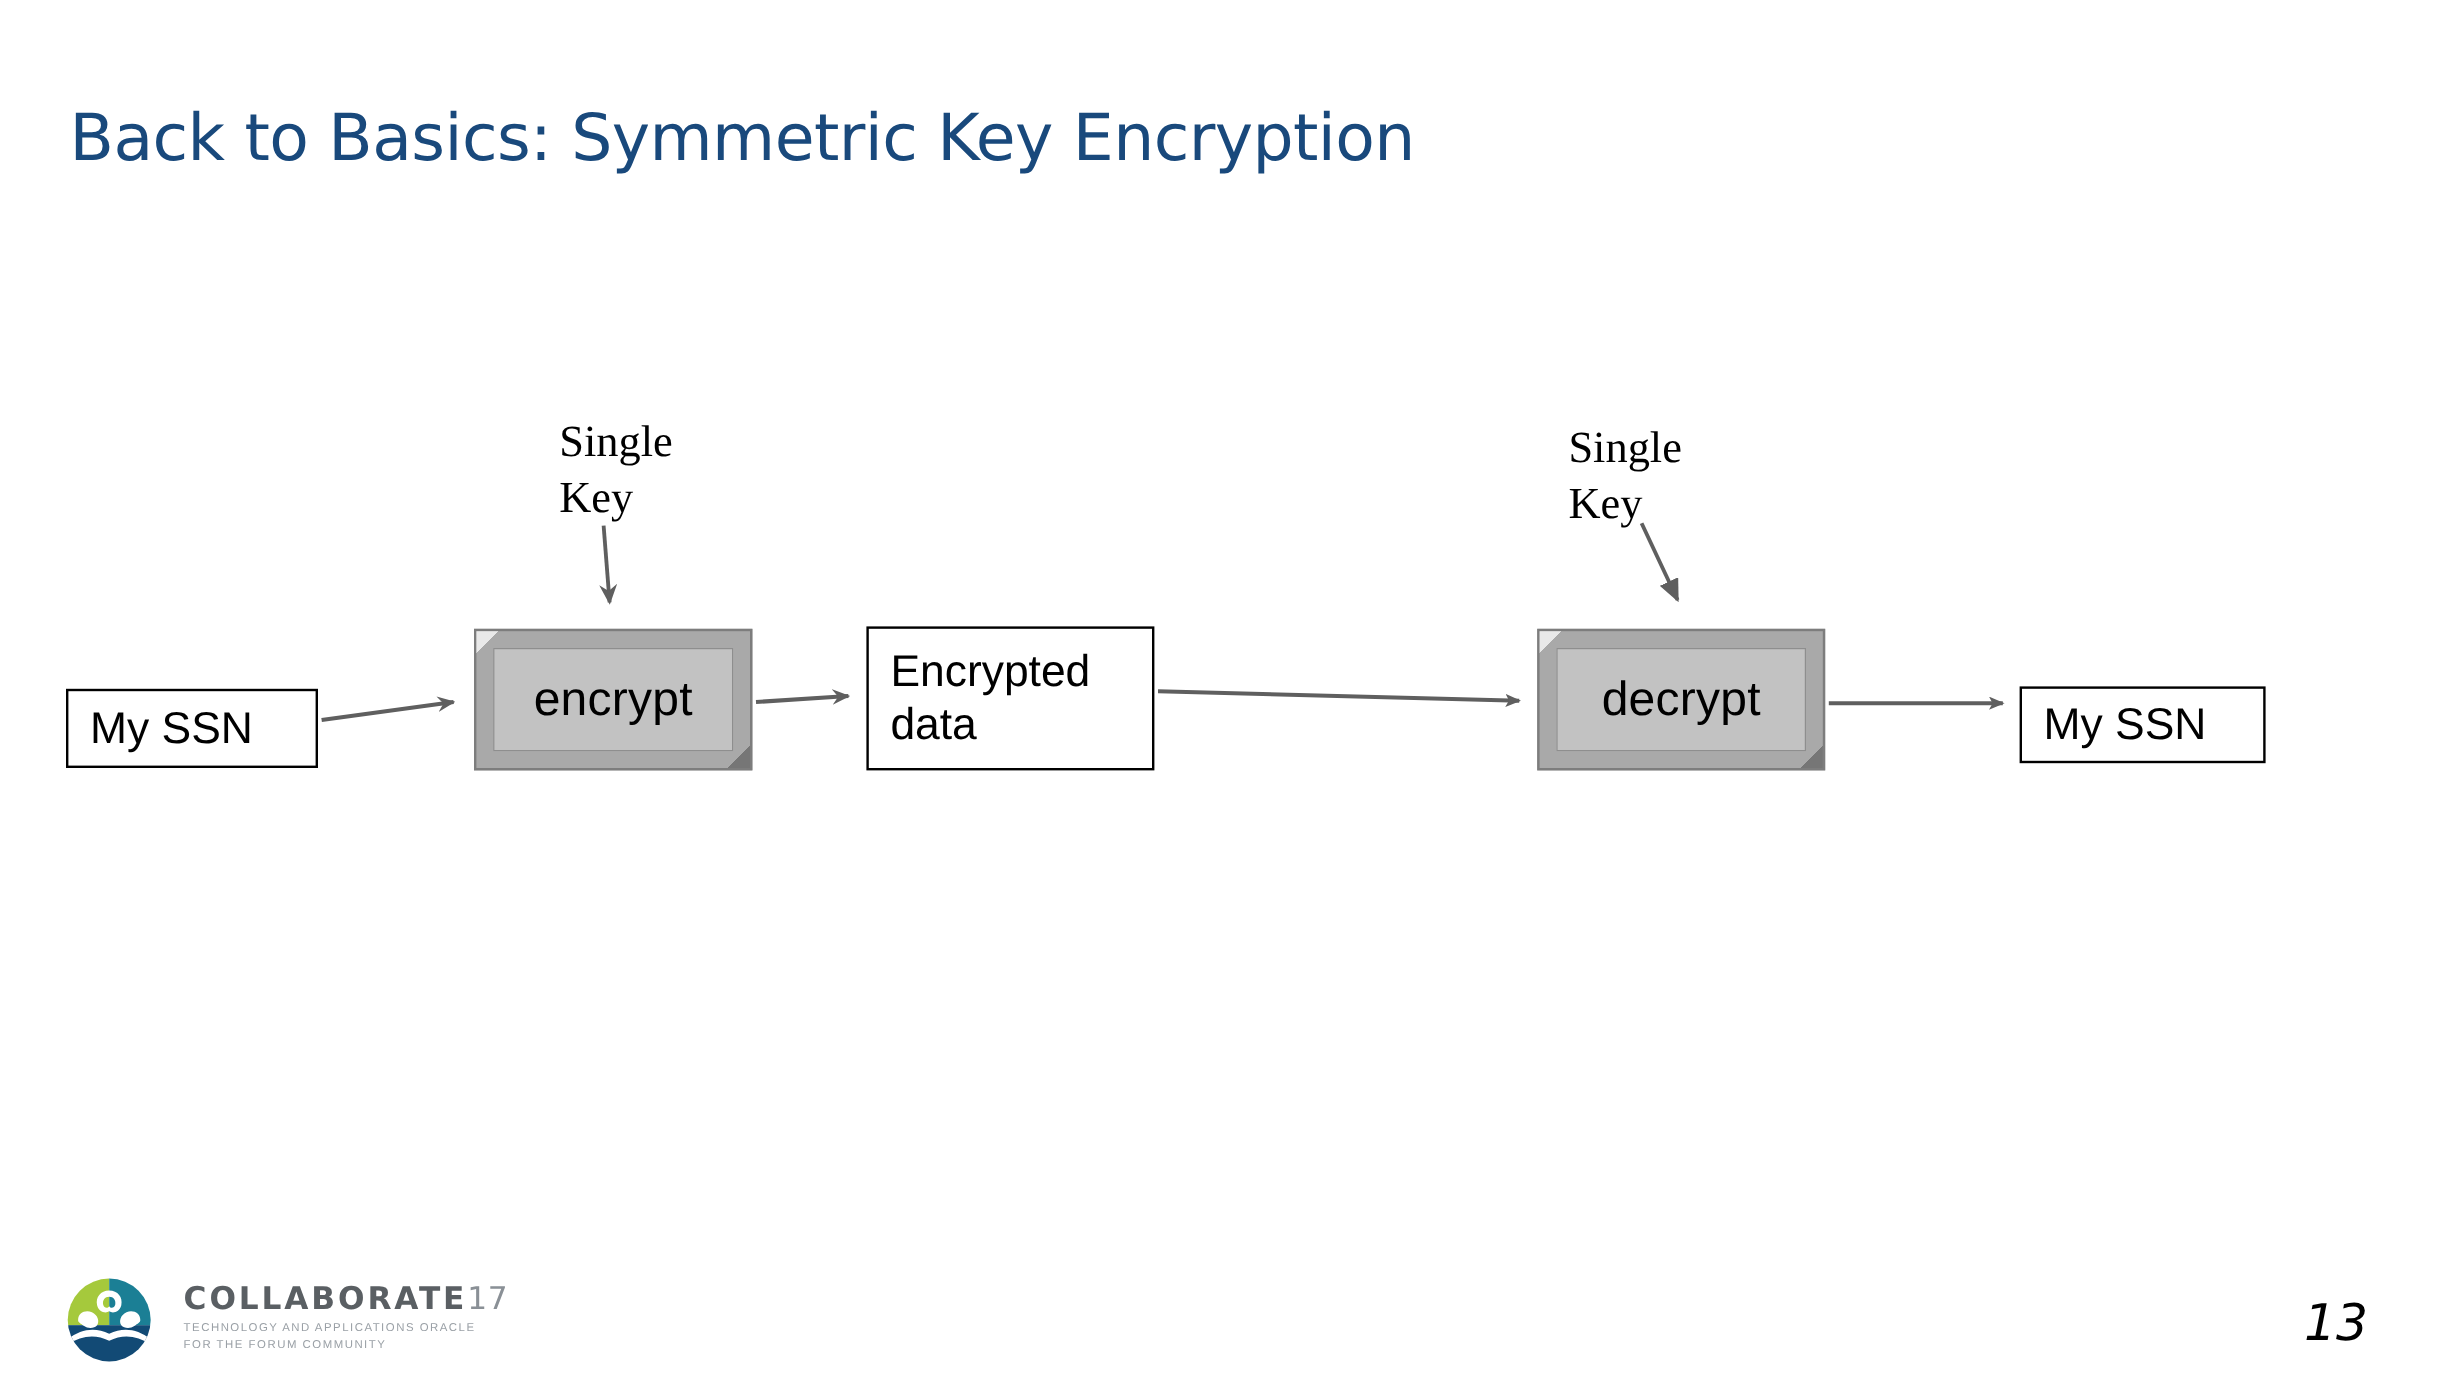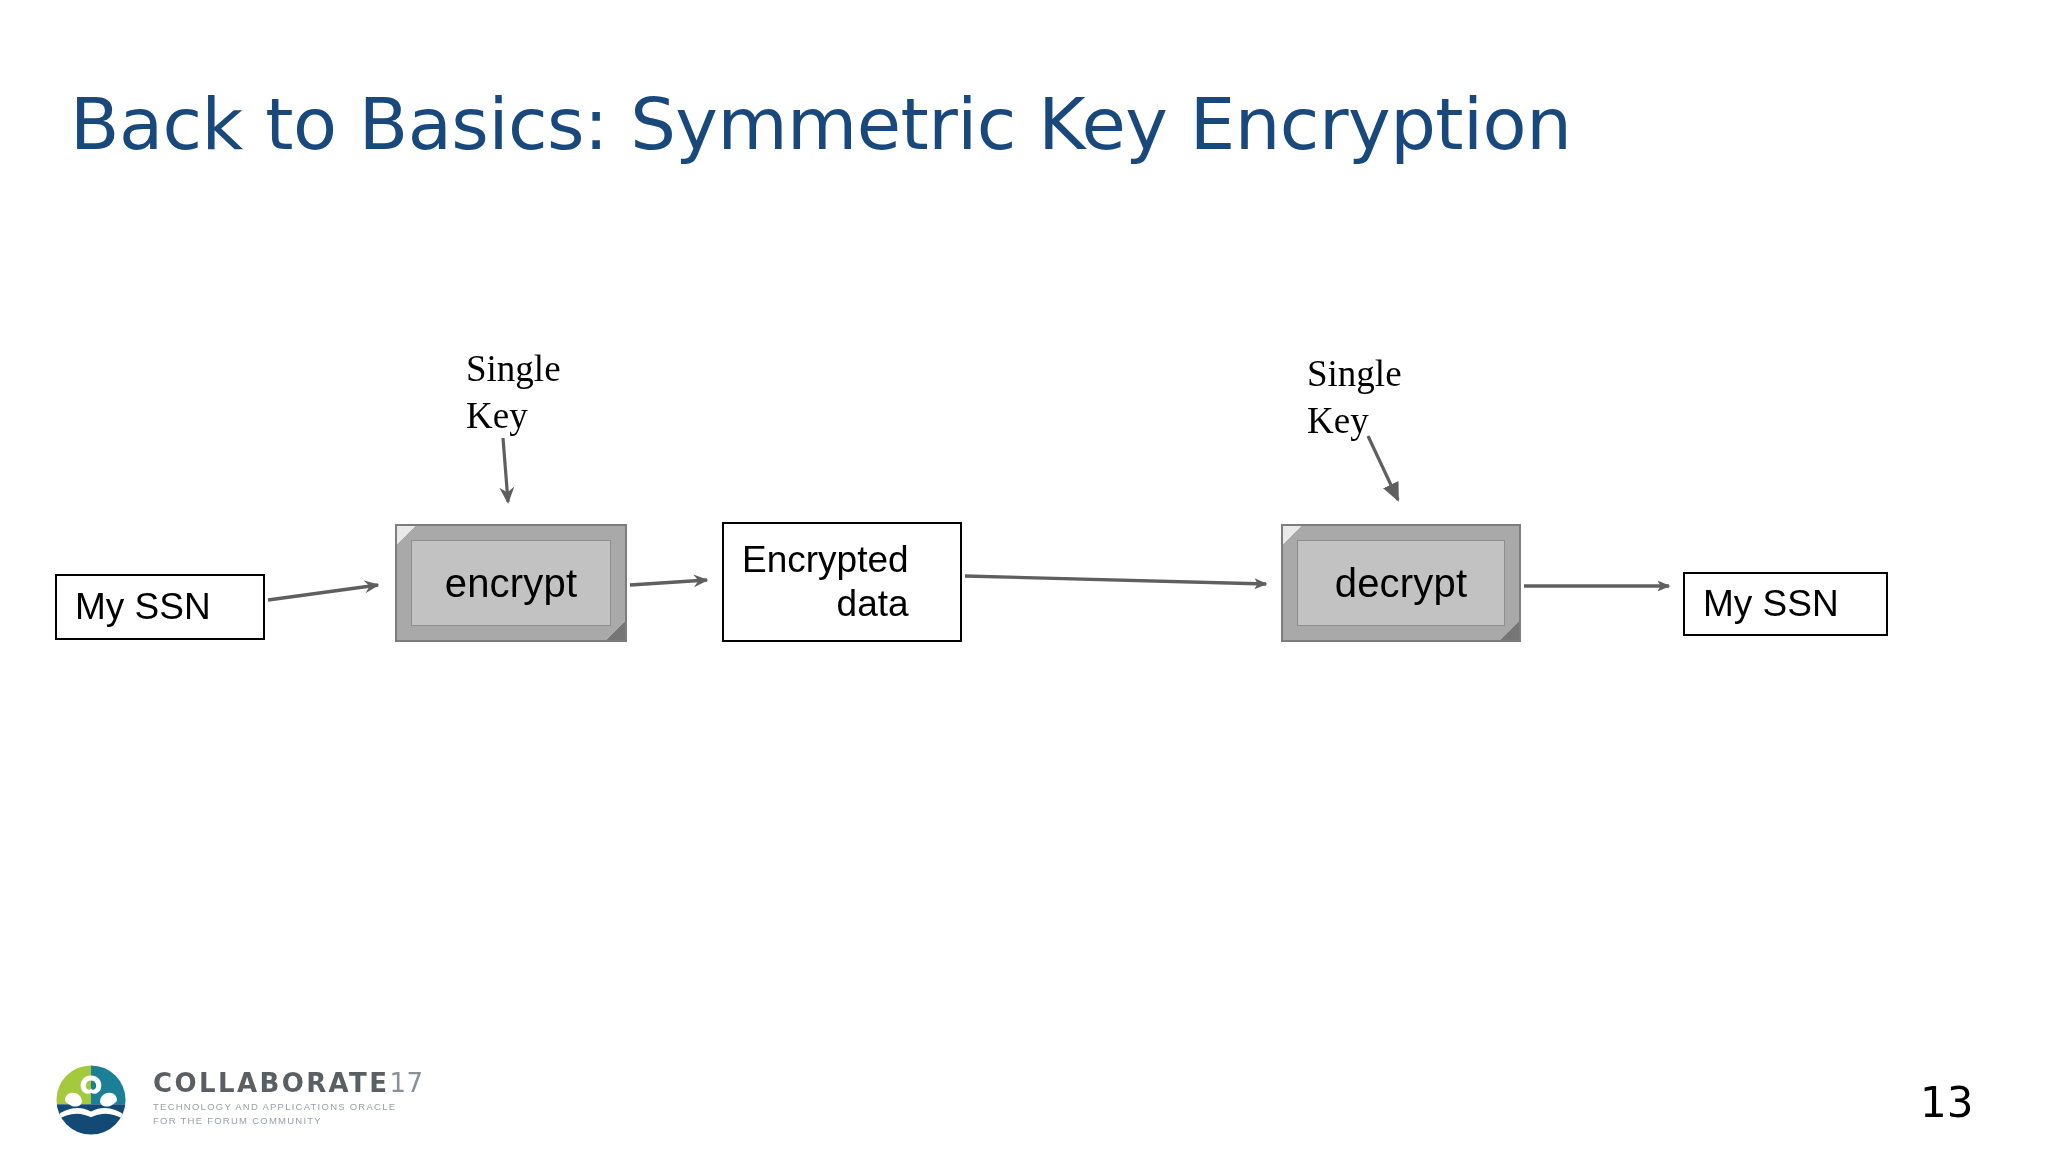--- a/index.html
+++ b/index.html
@@ -22,27 +22,26 @@
     background: #ffffff;
   }
 
   
   #slide-title {
     position: absolute;
     left: 58px;
     top: 88px;
     width: 1950px;
     font-family: "DejaVu Sans", sans-serif;
-    font-size: 72px;
+    font-size: 54px;
     line-height: 1.0;
     font-weight: 400;
     letter-spacing: -0.5px;
     color: #19497c;
     white-space: nowrap;
-    margin-left: 12px;
   }
 
   
   #diagram {
     position: absolute;
     left: 0;
     top: 0;
     width: 2048px;
     height: 1152px;
     pointer-events: none;
@@ -61,21 +60,21 @@
     color: #000000;
   }
   .plain-box .txt {
     padding-left: 18px;
     font-size: 37px;
     line-height: 1.18;
     white-space: pre-line;
   }
 
   #box-ssn-left  { left: 55px;  top: 574px; width: 210px; height: 66px; }
-  #box-encdata   { left: 722px; top: 522px; width: 240px; height: 120px; text-align: right; }
+  #box-encdata   { left: 722px; top: 522px; width: 240px; height: 120px; }
   #box-ssn-right { left: 1683px;top: 572px; width: 205px; height: 64px; }
 
   
   .bevel-box {
     position: absolute;
     box-sizing: border-box;
     background: #a9a9a9;
     border: 2px solid #7d7d7d;
   }
   .bevel-box .bev-face {
@@ -179,20 +178,21 @@
   }
   #footer-meta .gap { display: inline-block; width: 34px; }
 
   #slide-number {
     position: absolute;
     left: 1920px;
     top: 1078px;
     font-family: "DejaVu Sans", sans-serif;
     font-size: 42px;
     color: #000000;
+    font-style: italic;
   }
 </style>
 </head>
 <body>
 
 <div id="slide">
 
   <div id="slide-title">Back to Basics: Symmetric Key Encryption</div>
 
   <div id="diagram">

